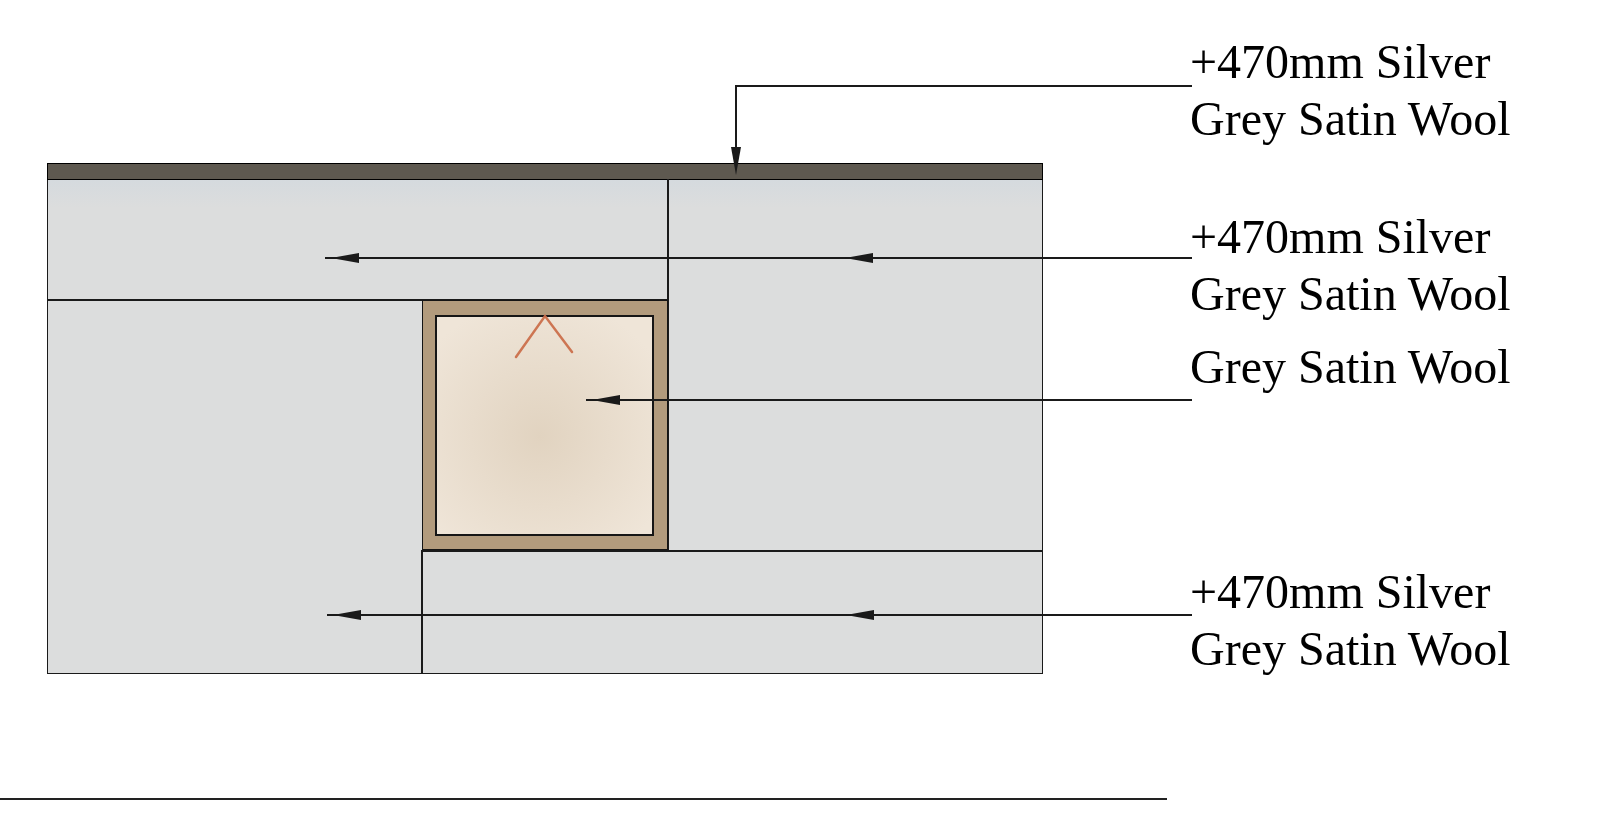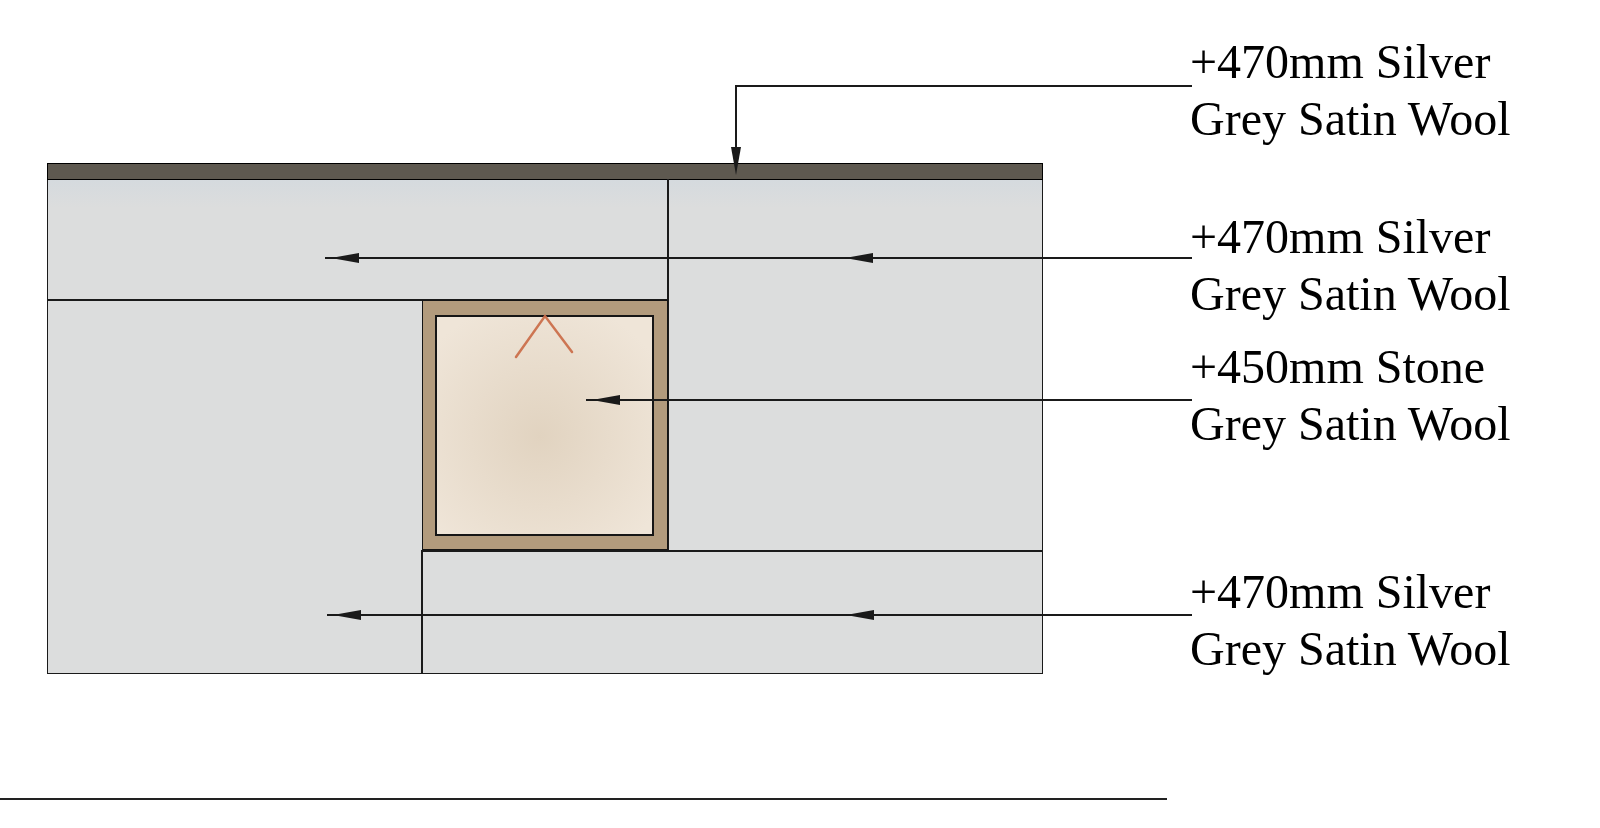--- a/index.html
+++ b/index.html
@@ -100,21 +100,20 @@
 
   <div class="abs note" style="top:33px;">
     <div>+470mm Silver</div>
     <div>Grey Satin Wool</div>
   </div>
   <div class="abs note" style="top:208px;">
     <div>+470mm Silver</div>
     <div>Grey Satin Wool</div>
   </div>
   <div class="abs note" style="top:338px;">
-    <div>+450mm Stone</div>
     <div>Grey Satin Wool</div>
   </div>
   <div class="abs note" style="top:563px;">
     <div>+470mm Silver</div>
     <div>Grey Satin Wool</div>
   </div>
 
   <div class="abs rule-line"></div>
 
 </div>

